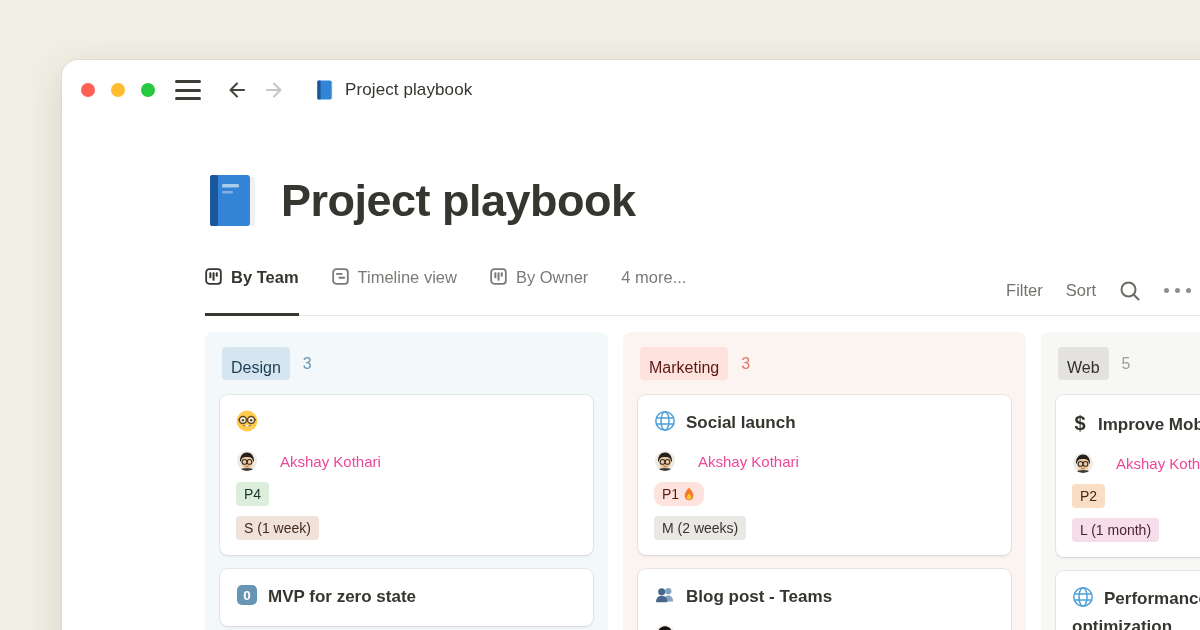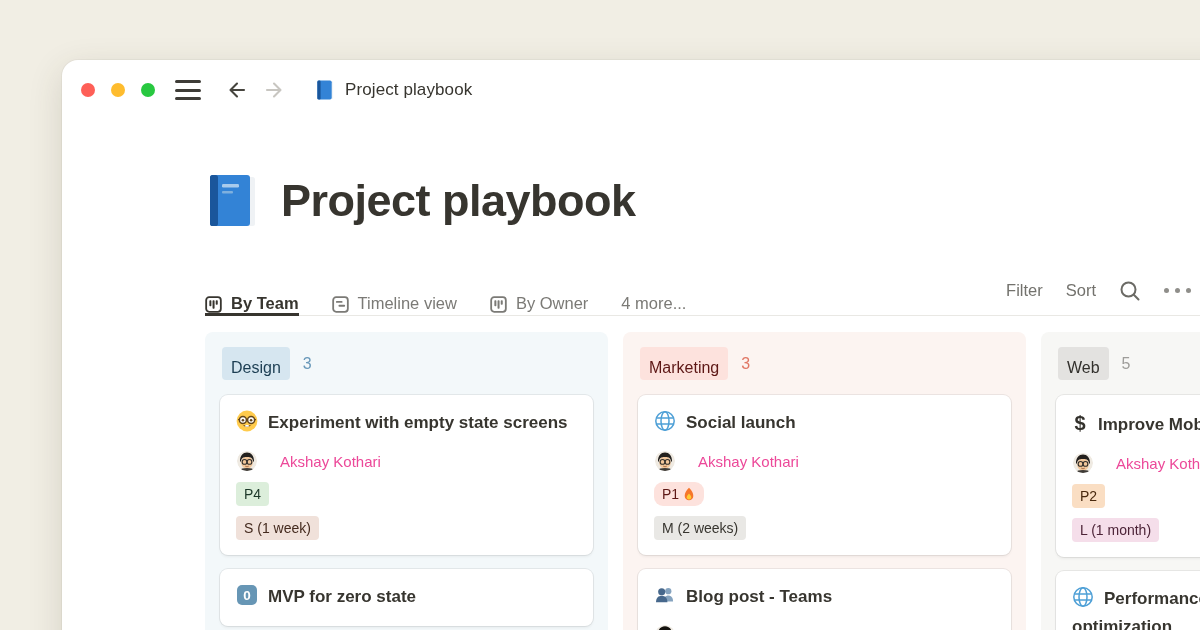--- a/index.html
+++ b/index.html
@@ -25,21 +25,21 @@
   .nav-arrow { width:24px; height:24px; margin-right:13px; }
   .tb-book { width:21px; height:22px; margin:0 9px 0 16px; }
   .tb-title { font-size:17px; color:#37352F; letter-spacing:.1px; }
   
   .page-title { position:absolute; left:143px; top:112px; display:flex; align-items:center; gap:22px; }
   .big-book { width:54px; height:58px; }
   .page-title h1 { font-size:45px; font-weight:700; letter-spacing:-0.5px; color:#37352F; }
   
   .tabbar { position:absolute; left:143px; top:206px; width:995px; height:50px;
     display:flex; align-items:center; border-bottom:1px solid #E9E8E4; }
-  .tab { height:50px; display:flex; align-items:flex-end; gap:9px; margin-right:33px;
+  .tab { height:50px; display:flex; align-items:flex-start; gap:9px; margin-right:33px;
     font-size:16.5px; color:#7B7A76; cursor:pointer; border-bottom:3px solid transparent; padding-top:2px; }
   .tab svg { flex:none; }
   .tab.active { color:#37352F; font-weight:700; border-bottom-color:#37352F; }
   .tab-more { margin-right:0; }
   .tb-right { margin-left:auto; display:flex; align-items:center; gap:23px; }
   .tb-btn { font-size:16.5px; color:#73726D; cursor:pointer; }
   .more-dots { display:flex; gap:6px; align-items:center; width:36px; overflow:visible; }
   .more-dots i { width:5px; height:5px; border-radius:50%; background:#8F8E8A; flex:none; }
   
   .board { position:absolute; left:143px; top:272px; display:flex; gap:15px; }
@@ -174,21 +174,21 @@
         <div class="card-title">
           <svg class="title-icon" viewBox="0 0 22 22">
             <circle cx="11" cy="11" r="10.4" fill="#FFCB4C"></circle>
             <path d="M2 9.6 H20" stroke="#65471B" stroke-width="1.1"></path>
             <circle cx="6.9" cy="9.9" r="3.5" fill="#FFFFFF" stroke="#65471B" stroke-width="1.5"></circle>
             <circle cx="15.1" cy="9.9" r="3.5" fill="#FFFFFF" stroke="#65471B" stroke-width="1.5"></circle>
             <circle cx="6.9" cy="10.2" r="1.3" fill="#65471B"></circle>
             <circle cx="15.1" cy="10.2" r="1.3" fill="#65471B"></circle>
             <path d="M6.8 15.2 Q11 18.6 15.2 15.2 Z" fill="#65471B"></path>
             <rect x="9.2" y="15.1" width="3.6" height="1.7" rx=".5" fill="#FFFFFF"></rect>
-          </svg><span>Experiment with empty state screens</span>
+          </svg>
         </div>
         <div class="assignee">
           <svg class="avatar" viewBox="0 0 24 24">
             <defs>
                 <clipPath id="av1">
                   <circle cx="12" cy="12" r="11"></circle>
                 </clipPath>
               </defs>
             <g clip-path="url(#av1)">
               <circle cx="12" cy="12" r="11" fill="#EFEAE2"></circle>

